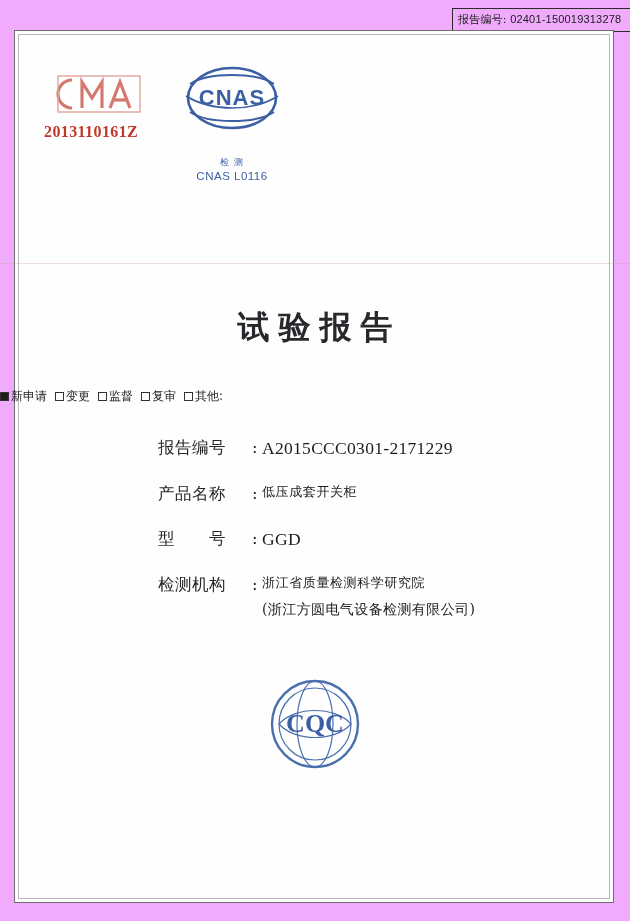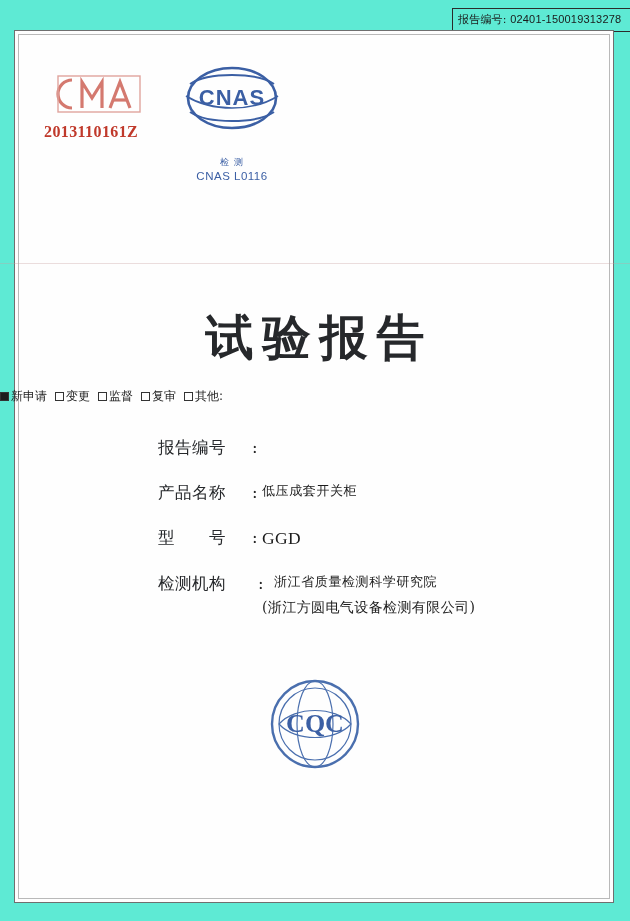--- a/index.html
+++ b/index.html
@@ -14,21 +14,21 @@
     color: #1a1a1a;
     position: relative;
     overflow: hidden;
   }
 
   .page {
     position: absolute;
     left: 0; top: 0;
     width: 630px;
     height: 921px;
-    background: #5eead4;
+    background: #f0abfc;
   }
 
   
   .report-no {
     position: absolute;
     top: 8px;
     left: 452px;
     width: 170px;
     border: 1px solid #2b2b2b;
     padding: 3px 4px 4px 5px;
@@ -130,21 +130,21 @@
     font-weight: 600;
   }
   .title1 {
     top: 222px;
     font-size: 38px;
     letter-spacing: 9px;
     text-indent: 9px;
   }
   .title2 {
     top: 306px;
-    font-size: 48px;
+    font-size: 32px;
     letter-spacing: 9px;
     text-indent: 9px;
   }
 
   
   .checkrow {
     position: absolute;
     top: 388px;
     left: 0;
     width: 100%;
@@ -208,21 +208,20 @@
     color: #1c1c1c;
     letter-spacing: 0.3px;
   }
   .field .v.cn {
     font-family: "DejaVu Serif", serif;
     font-size: 13px;
     letter-spacing: 0.6px;
   }
   .field.two-line {
     margin-bottom: 6px;
-    gap: 6px;
   }
   .subline {
     padding-left: 262px;
     font-family: "DejaVu Serif", serif;
     font-size: 14px;
     color: #1c1c1c;
     letter-spacing: 0.4px;
     margin-bottom: 20px;
   }
 
@@ -285,20 +284,21 @@
 
   <div class="checkrow">
     <span class="opt"><span class="box filled"></span><span>新申请</span></span><span class="opt"><span class="box"></span><span>变更</span></span><span class="opt"><span class="box"></span><span>监督</span></span><span class="opt"><span class="box"></span><span>复审</span></span><span class="opt"><span class="box"></span><span>其他:</span></span>
   </div>
 
   <div class="fields">
 
     <div class="field">
       <span class="k">报告编号</span>
       <span class="colon">:</span>
+      <span class="v">A2015CCC0301-2171229</span>
     </div>
 
     <div class="field">
       <span class="k">产品名称</span>
       <span class="colon">:</span>
       <span class="v cn">低压成套开关柜</span>
     </div>
 
     <div class="field">
       <span class="k spaced">型　　号</span>

